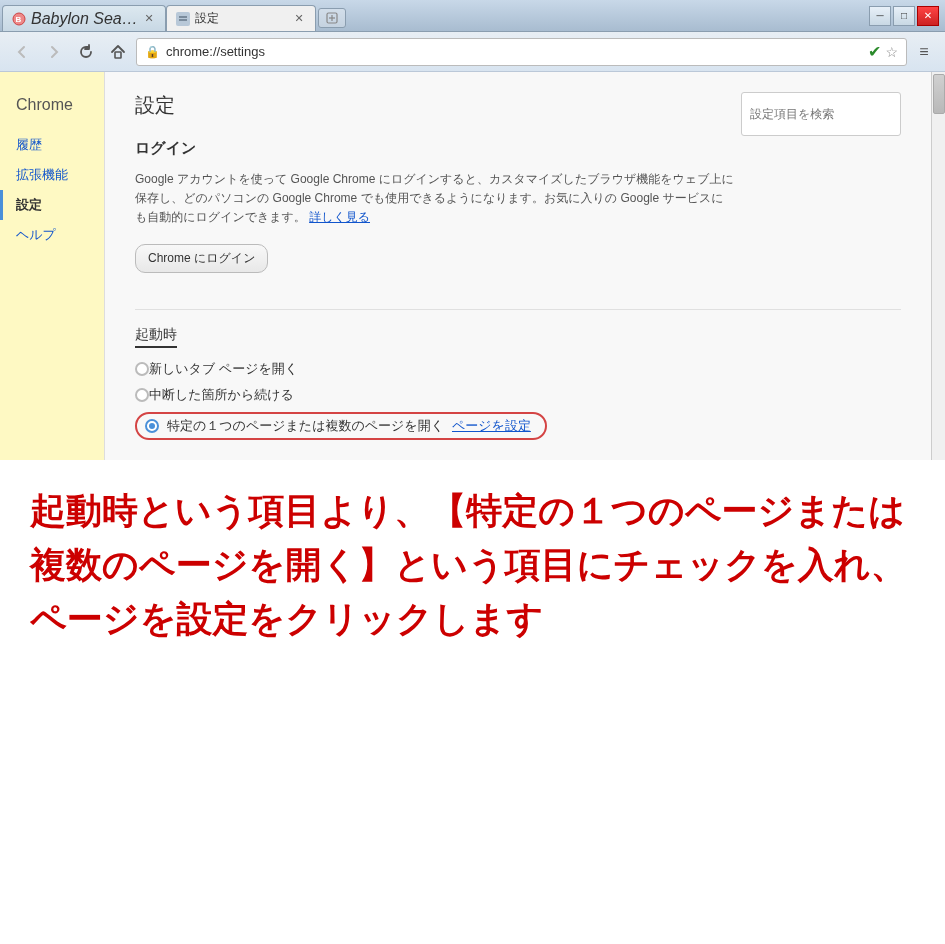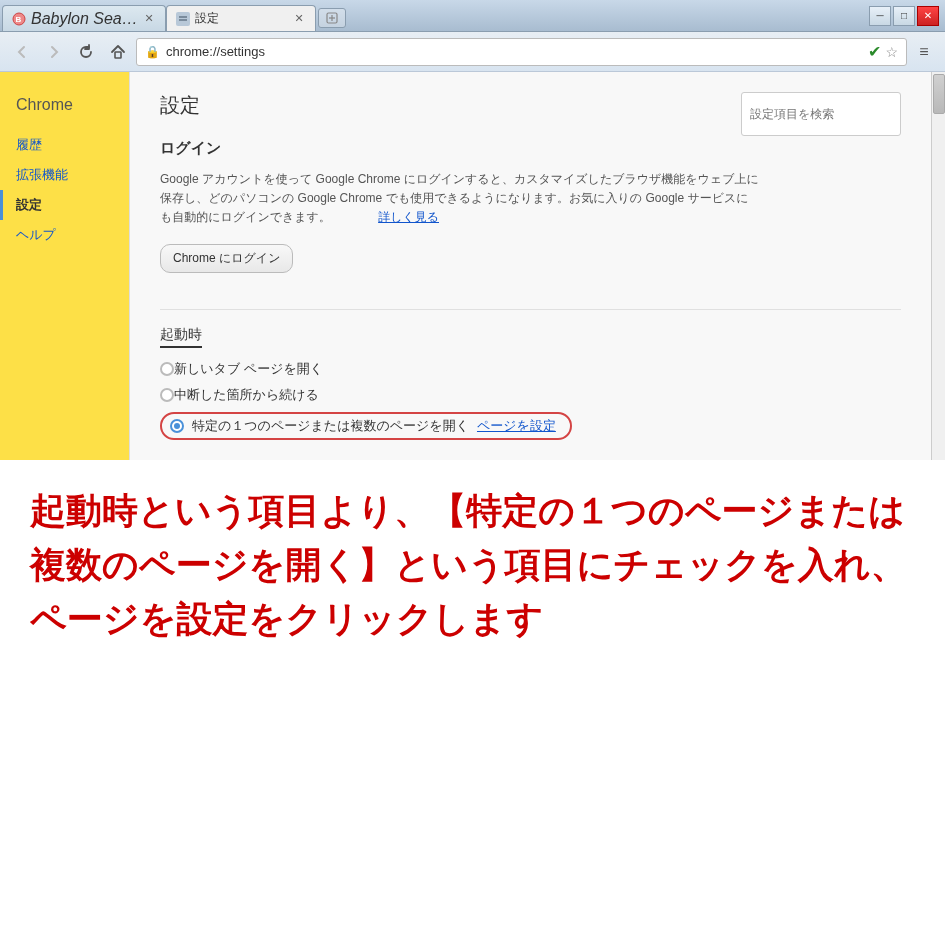--- a/index.html
+++ b/index.html
@@ -206,22 +206,22 @@
     
     .browser-content {
       display: flex;
       flex: 1;
       background: #f0f0f0;
       overflow: hidden;
     }
 
     
     .sidebar {
-      width: 130px;
-      background: #fde047;
+      width: 105px;
+      background: #fef9c3;
       border-right: 1px solid #ddd;
       padding: 16px 0;
       flex-shrink: 0;
     }
 
     .sidebar-brand {
       font-size: 16px;
       color: #555;
       padding: 8px 16px 16px;
       font-weight: normal;
@@ -283,21 +283,20 @@
       color: #555;
       line-height: 1.6;
       margin-bottom: 8px;
       max-width: 600px;
     }
 
     .section-link {
       color: #1155cc;
       text-decoration: underline;
       cursor: pointer;
-      margin-left: 44px;
     }
 
     .chrome-login-btn {
       display: inline-block;
       padding: 5px 12px;
       background: linear-gradient(to bottom, #f8f8f8, #e8e8e8);
       border: 1px solid #bbb;
       border-radius: 10px;
       font-size: 12px;
       color: #333;

